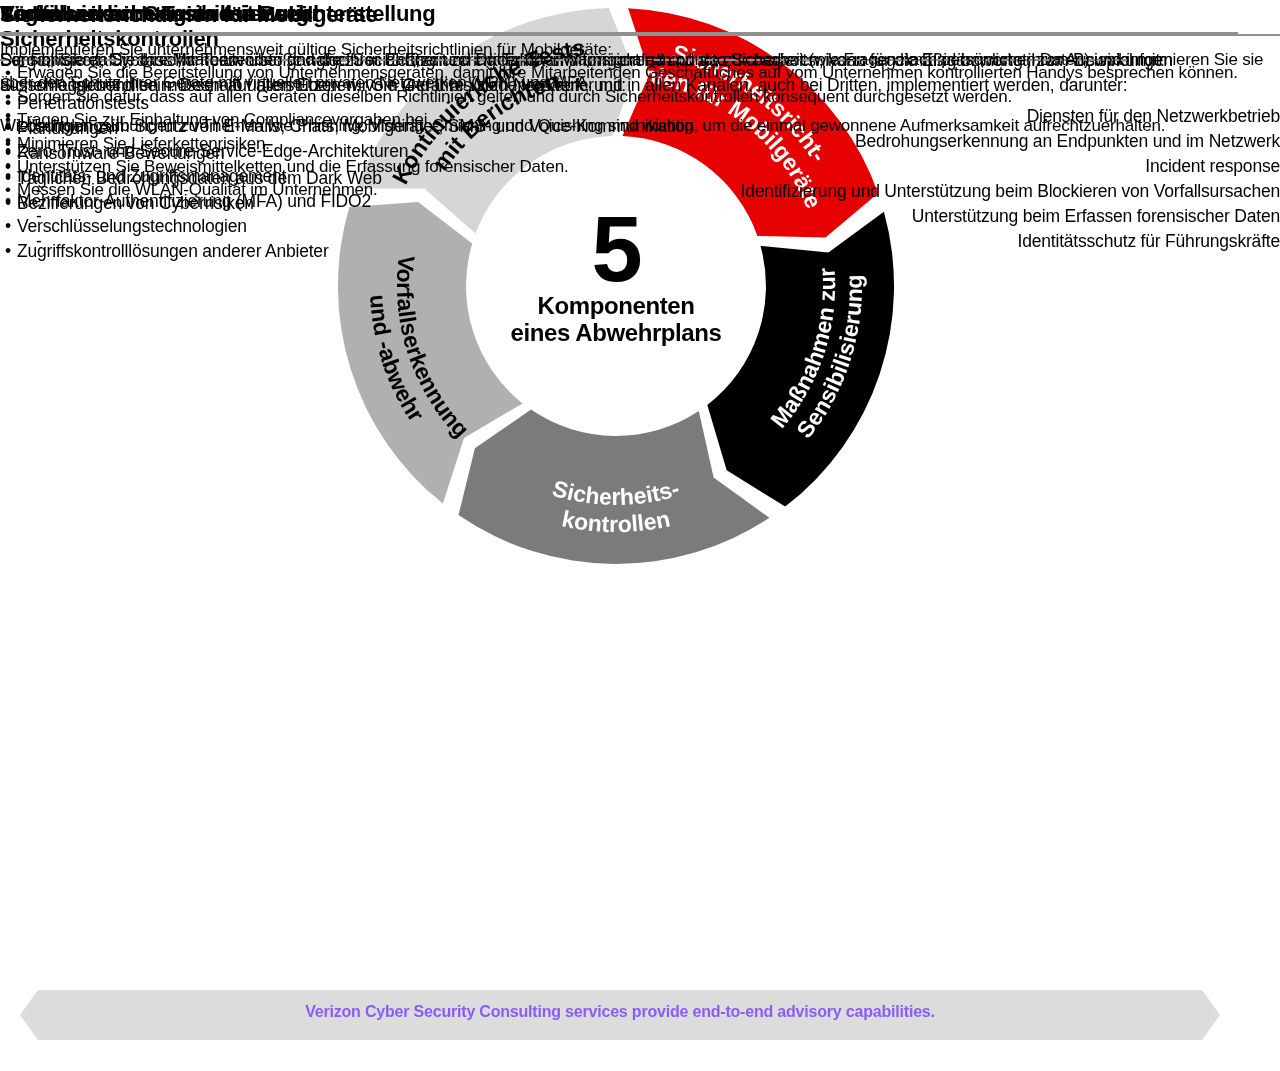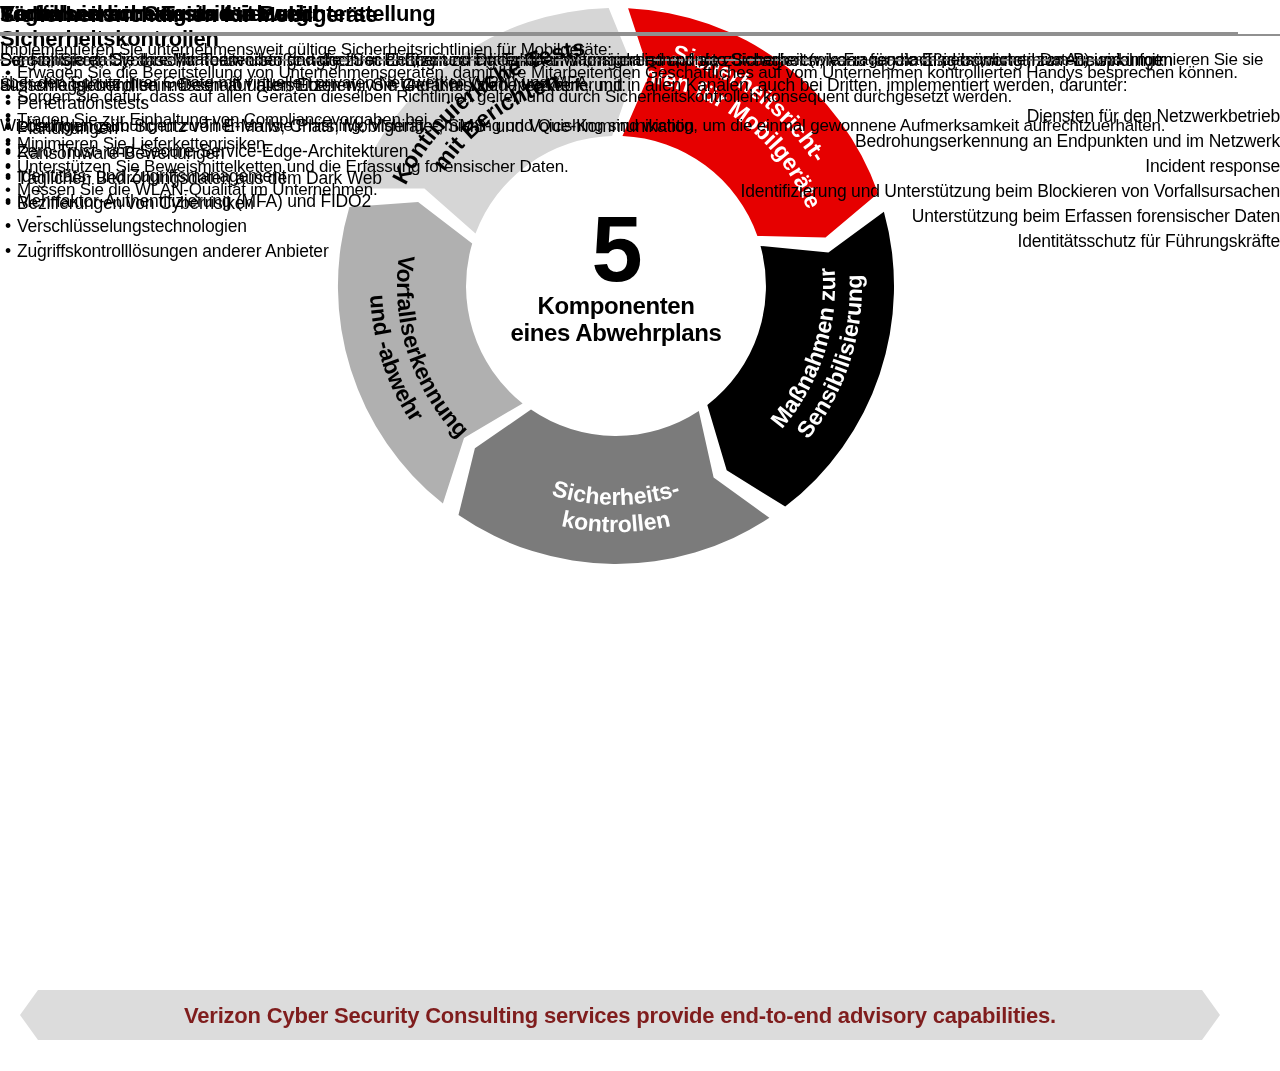--- a/index.html
+++ b/index.html
@@ -41,21 +41,21 @@
   .ring-center {
     position:absolute; left:466px; top:206px; width:300px; text-align:center;
   }
   .ring-center .big-number { font-size:92px; line-height:86px; font-weight:bold; letter-spacing:-2px; }
   .ring-center .center-line { font-size:24px; line-height:27px; font-weight:bold; letter-spacing:-0.4px; }
 
   
   #banner-svg { position:absolute; left:0; top:985px; width:1280px; height:60px; }
   .banner-text {
     position:absolute; left:0; top:1003px; width:1240px; text-align:center;
-    font-size:22px; font-weight:bold; letter-spacing:-0.2px; color:#7f1d1d;
+    font-size:16px; font-weight:bold; letter-spacing:-0.2px; color:#8b5cf6;
   }
 </style>
 </head>
 <body>
 
 <svg id="ring-svg" viewBox="0 0 572 572" aria-hidden="true">
     <path d="M298.1,8.3 A278 278 0 0 1 548.1,193.2 L495.5,237.6 L427.4,235.9 A150 150 0 0 0 292.5,136.1 L319.6,73.6 Z" fill="#e60000"></path>
     <path id="tp-0-0" fill="none" d="M187.5,74.8 A233 233 0 0 1 517.3,314.4"></path>
     <text class="arc-label" fill="#ffffff" text-anchor="middle"><textPath href="#tp-0-0" xlink:href="#tp-0-0" startOffset="50%">Sicherheitsricht-</textPath></text>
     <path id="tp-0-1" fill="none" d="M198.9,99.3 A206 206 0 0 1 490.5,311.1"></path>

